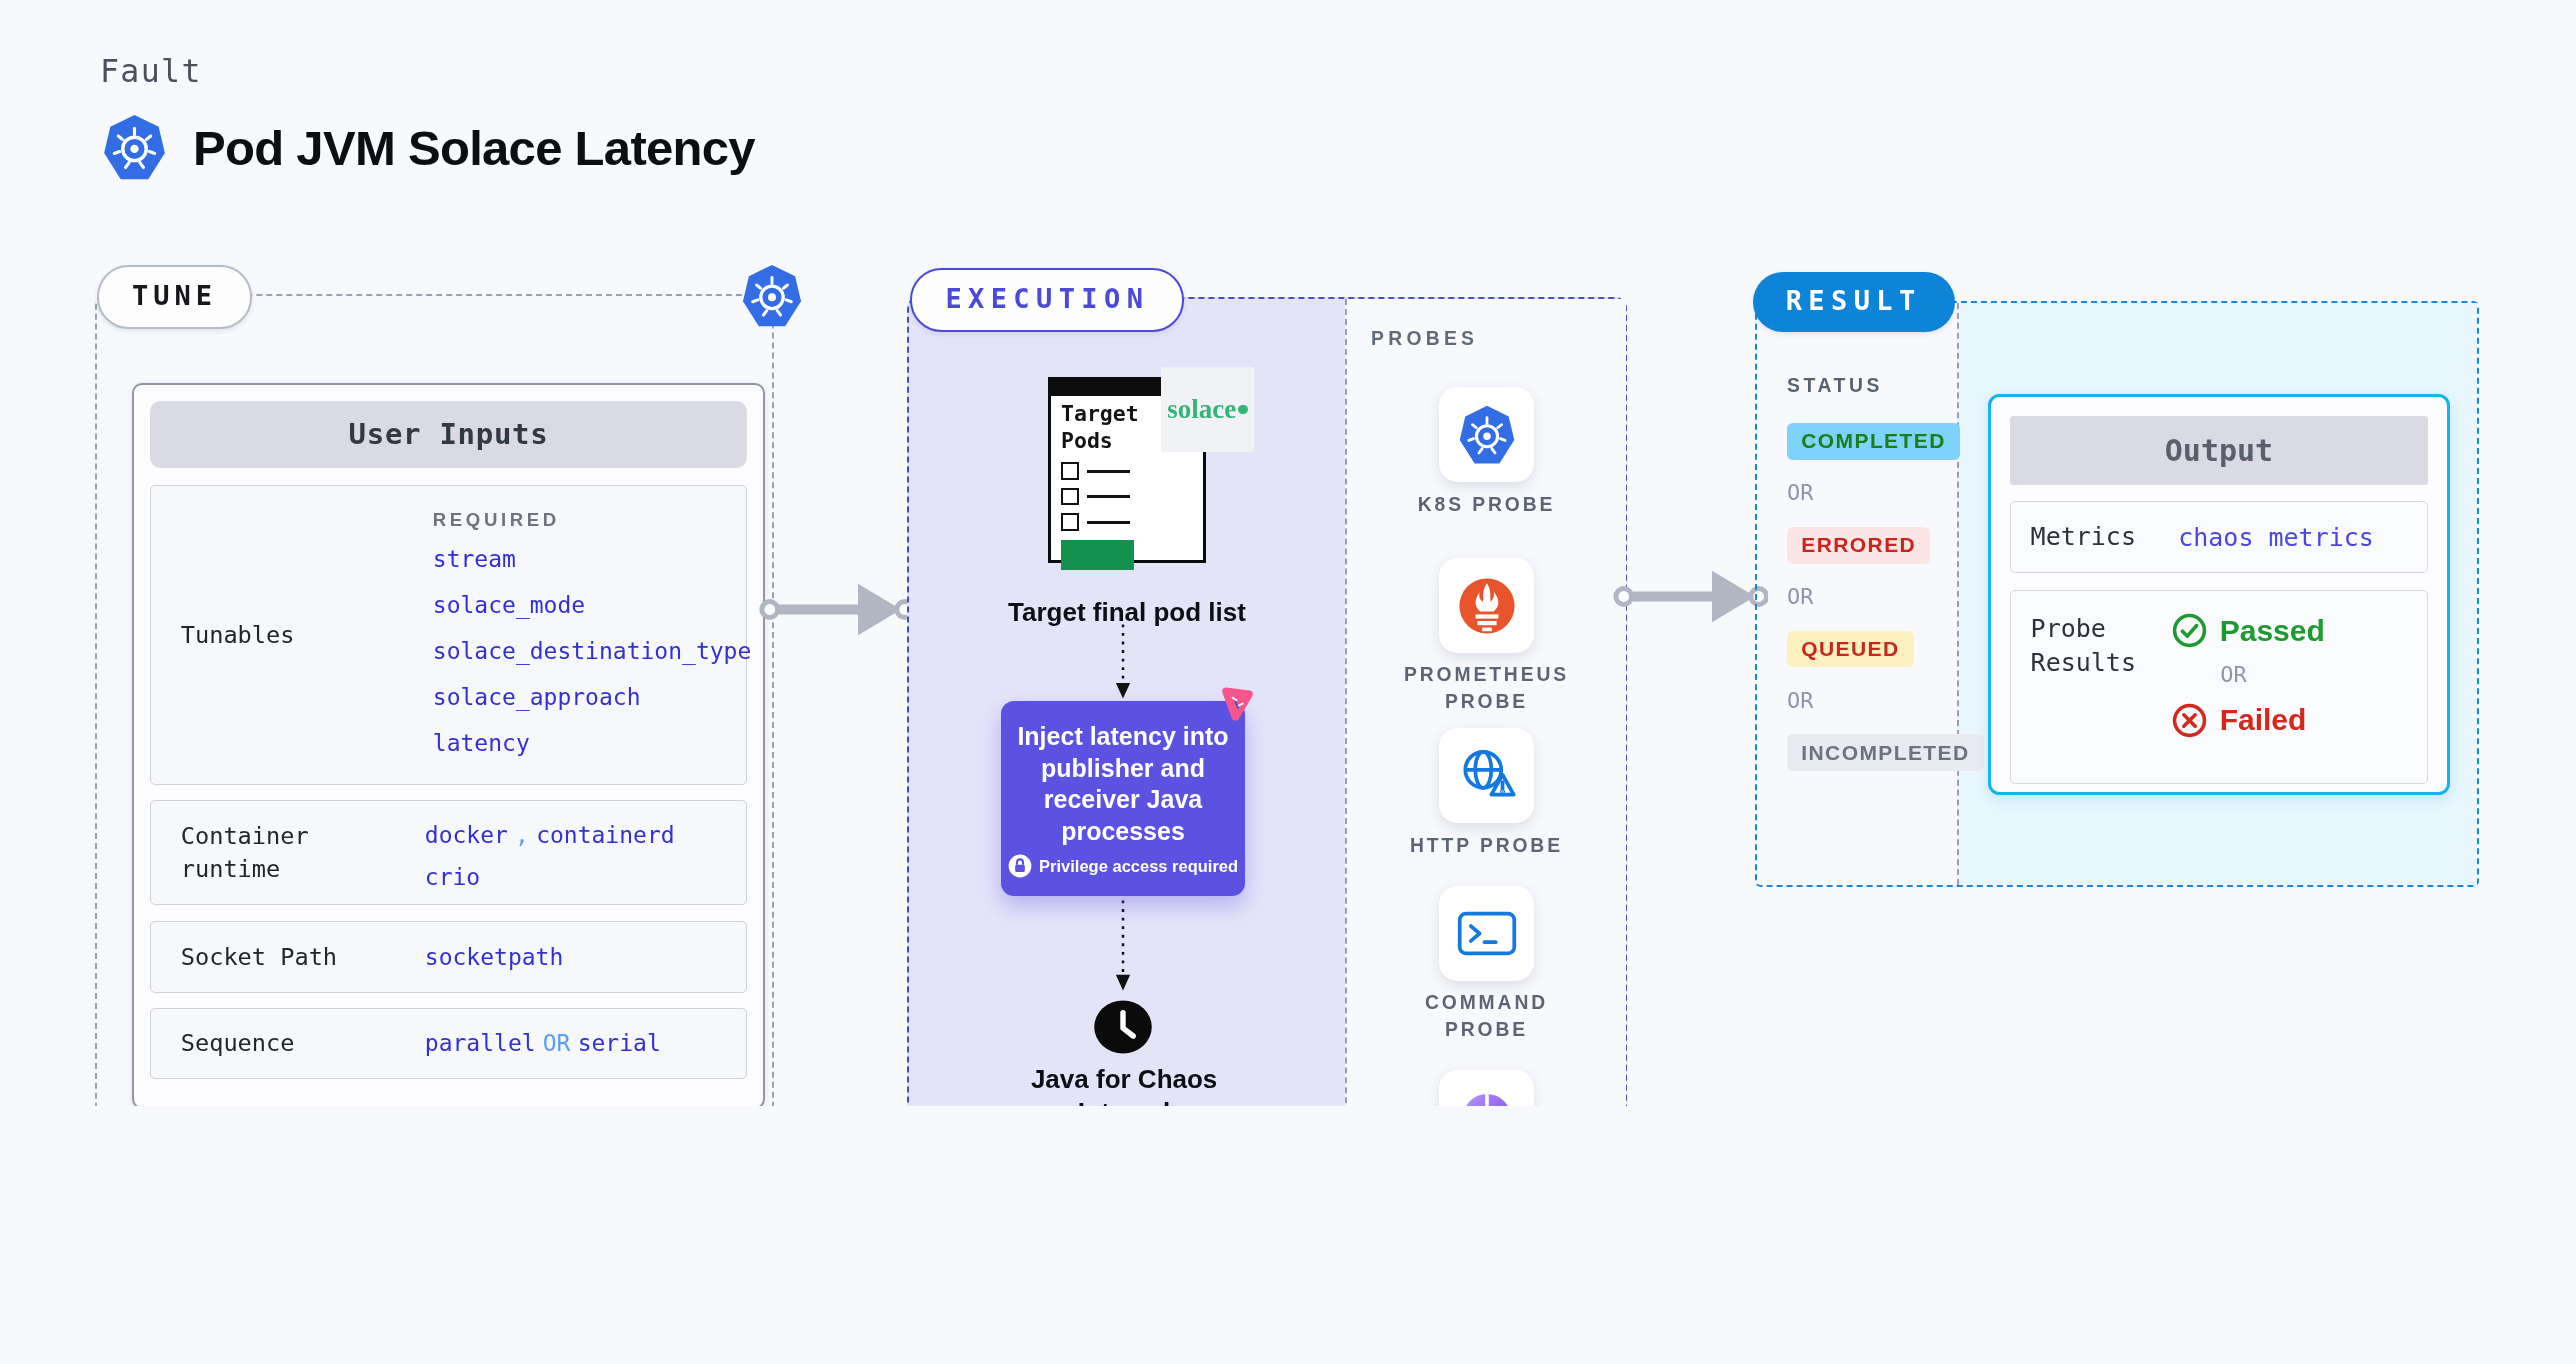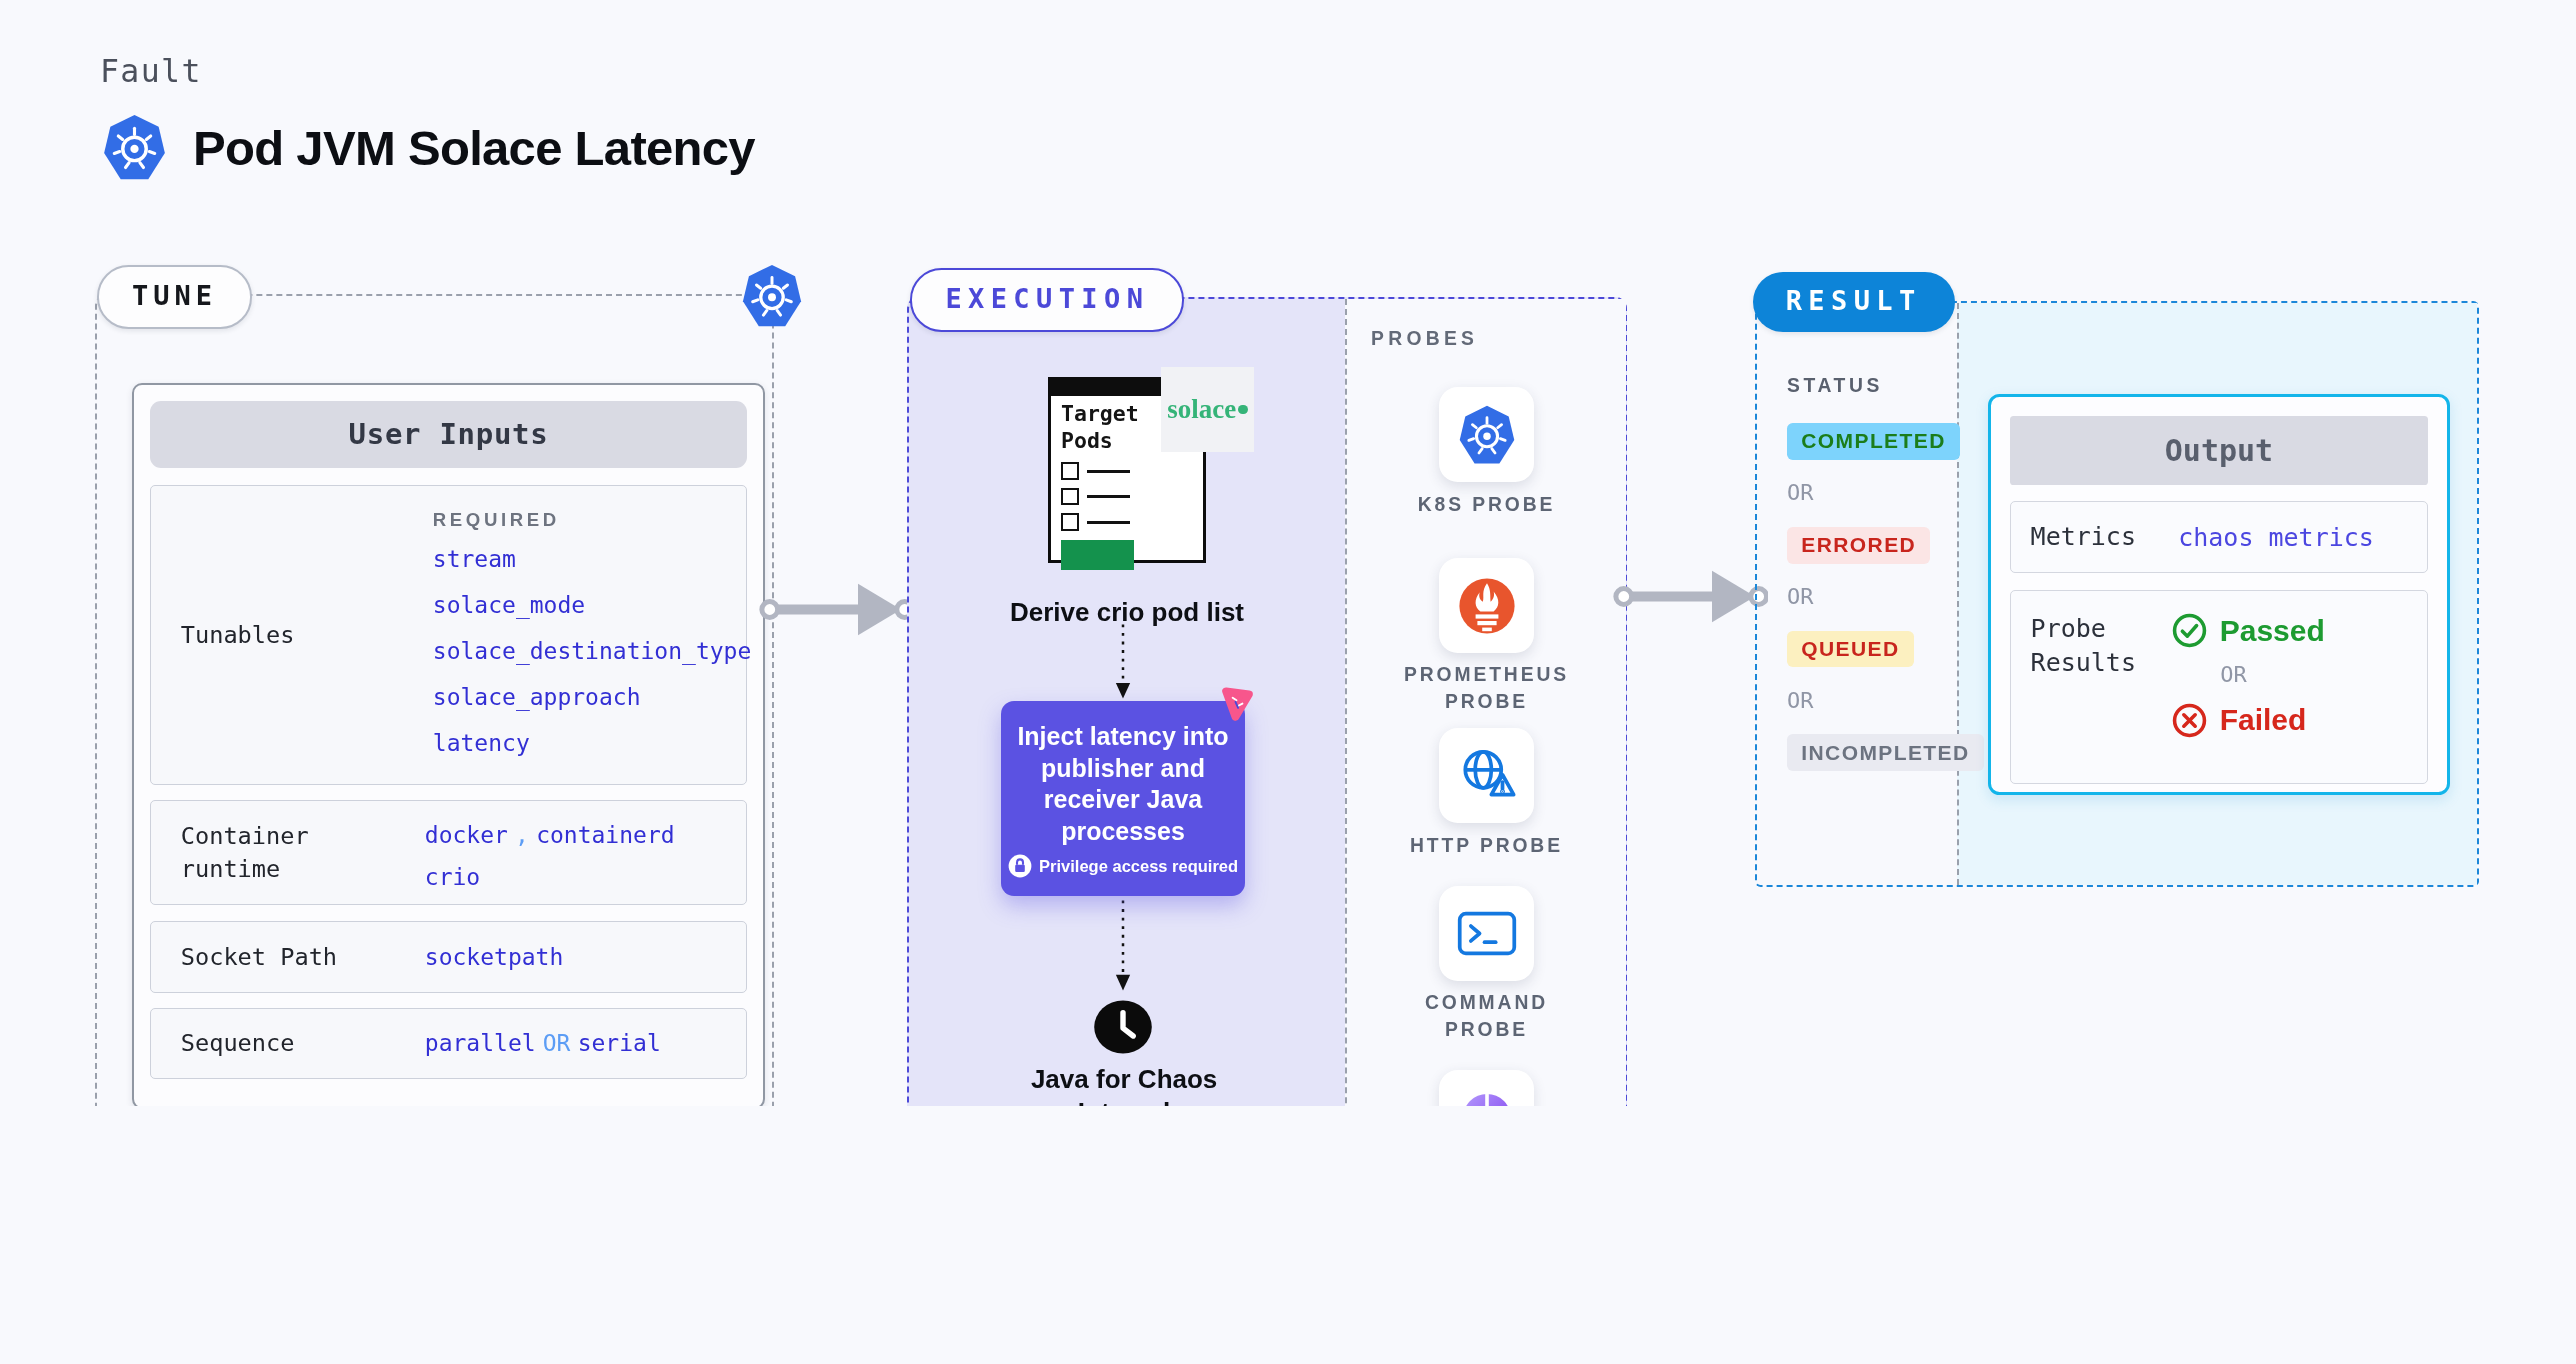--- a/index.html
+++ b/index.html
@@ -217,21 +217,21 @@
               <span class="tp-line"></span>
             </div>
           <div class="tp-btn"></div>
         </div>
       </div>
       <div class="solace-chip">
         <span class="solace-word">solace</span>
           <span class="solace-dot"></span>
       </div>
 
-      <div class="step-label derive">Derive crio pod list</div>
+      <div class="step-label derive">Target final pod list</div>
 
       <svg class="abs" style="left:204px;top:324px;" width="20" height="77" viewBox="0 0 28 108">
         <line x1="14" y1="2" x2="14" y2="84" stroke="#111" stroke-width="3.5" stroke-dasharray="4 8"></line>
         <polygon points="4,84 24,84 14,106" fill="#111"></polygon>
       </svg>
 
       <div class="inject">
         <span class="inject-line">Inject latency into</span>
         <span class="inject-line">publisher and</span>
         <span class="inject-line">receiver Java</span>

